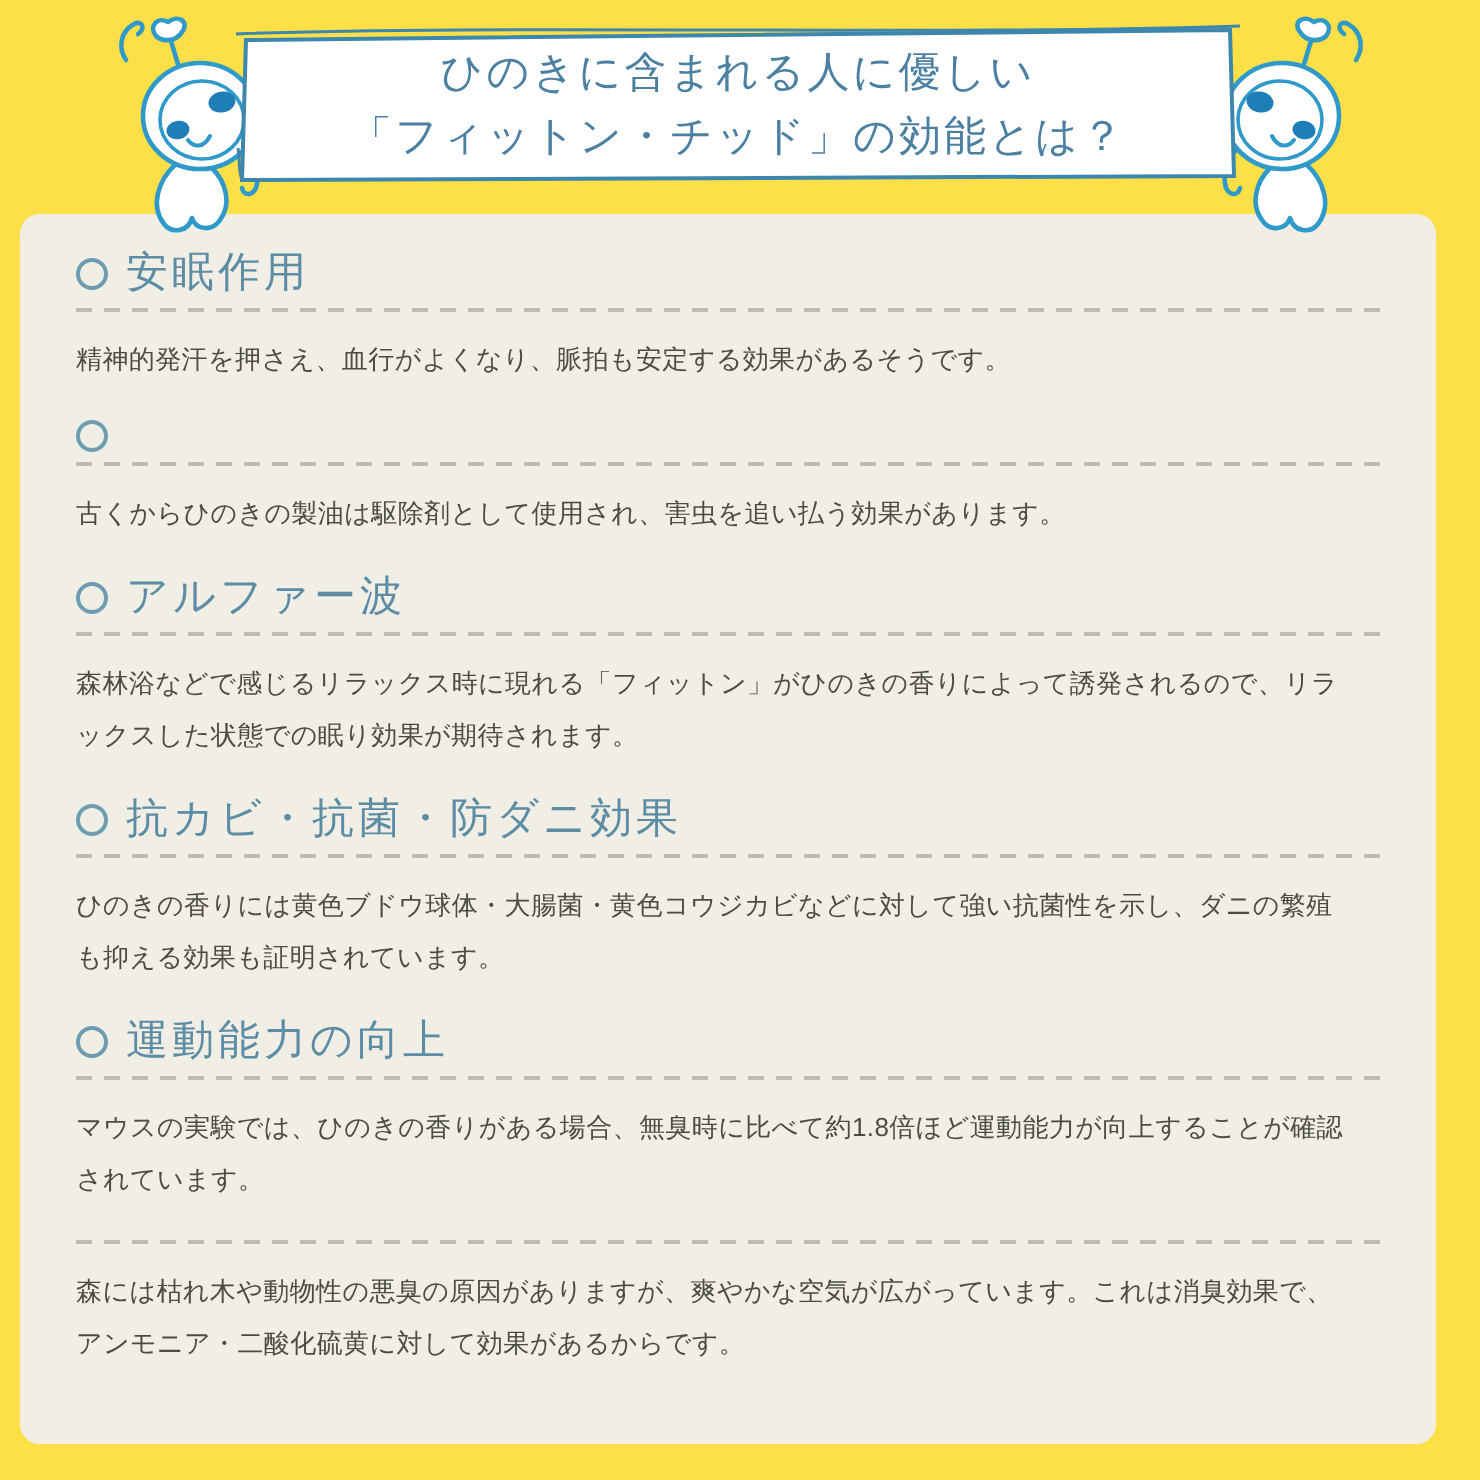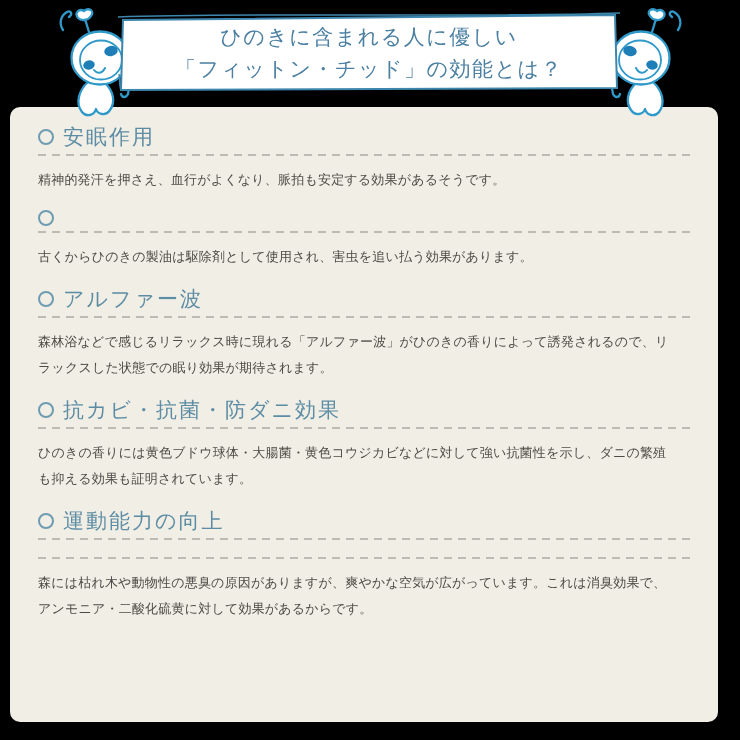--- a/index.html
+++ b/index.html
@@ -1,20 +1,20 @@
 <!DOCTYPE html>
 <html><head>
 <meta charset="utf-8">
 <style>
   html,body{margin:0;padding:0;background:#ffffff;}
   .page{
     position:relative;
     width:740px;height:740px;
     overflow:hidden;
-    background:#000000;
+    background:#fde047;
     font-family:"Liberation Sans","DejaVu Sans",sans-serif;
   }
 
   
   .banner{
     position:absolute;left:116px;top:11px;
     width:506px;height:82px;
     z-index:3;
   }
   .banner-frame{position:absolute;left:0;top:0;width:100%;height:100%;}
@@ -144,38 +144,39 @@
       <hr class="dash">
       <p class="effect-body">古くからひのきの製油は駆除剤として使用され、害虫を追い払う効果があります。</p>
     </section>
 
     <section class="effect">
       <h2 class="effect-title">
         <span class="ring"></span>
         <span>アルファー波</span>
       </h2>
       <hr class="dash">
-      <p class="effect-body">森林浴などで感じるリラックス時に現れる「アルファー波」がひのきの香りによって誘発されるので、リラックスした状態での眠り効果が期待されます。</p>
+      <p class="effect-body">森林浴などで感じるリラックス時に現れる「フィットン」がひのきの香りによって誘発されるので、リラックスした状態での眠り効果が期待されます。</p>
     </section>
 
     <section class="effect">
       <h2 class="effect-title">
         <span class="ring"></span>
         <span>抗カビ・抗菌・防ダニ効果</span>
       </h2>
       <hr class="dash">
       <p class="effect-body">ひのきの香りには黄色ブドウ球体・大腸菌・黄色コウジカビなどに対して強い抗菌性を示し、ダニの繁殖も抑える効果も証明されています。</p>
     </section>
 
     <section class="effect">
       <h2 class="effect-title">
         <span class="ring"></span>
         <span>運動能力の向上</span>
       </h2>
       <hr class="dash">
+      <p class="effect-body">マウスの実験では、ひのきの香りがある場合、無臭時に比べて約1.8倍ほど運動能力が向上することが確認されています。</p>
     </section>
 
     <section class="effect">
       <hr class="dash">
       <p class="effect-body">森には枯れ木や動物性の悪臭の原因がありますが、爽やかな空気が広がっています。これは消臭効果で、アンモニア・二酸化硫黄に対して効果があるからです。</p>
     </section>
 
   </div>
 </div>
 

